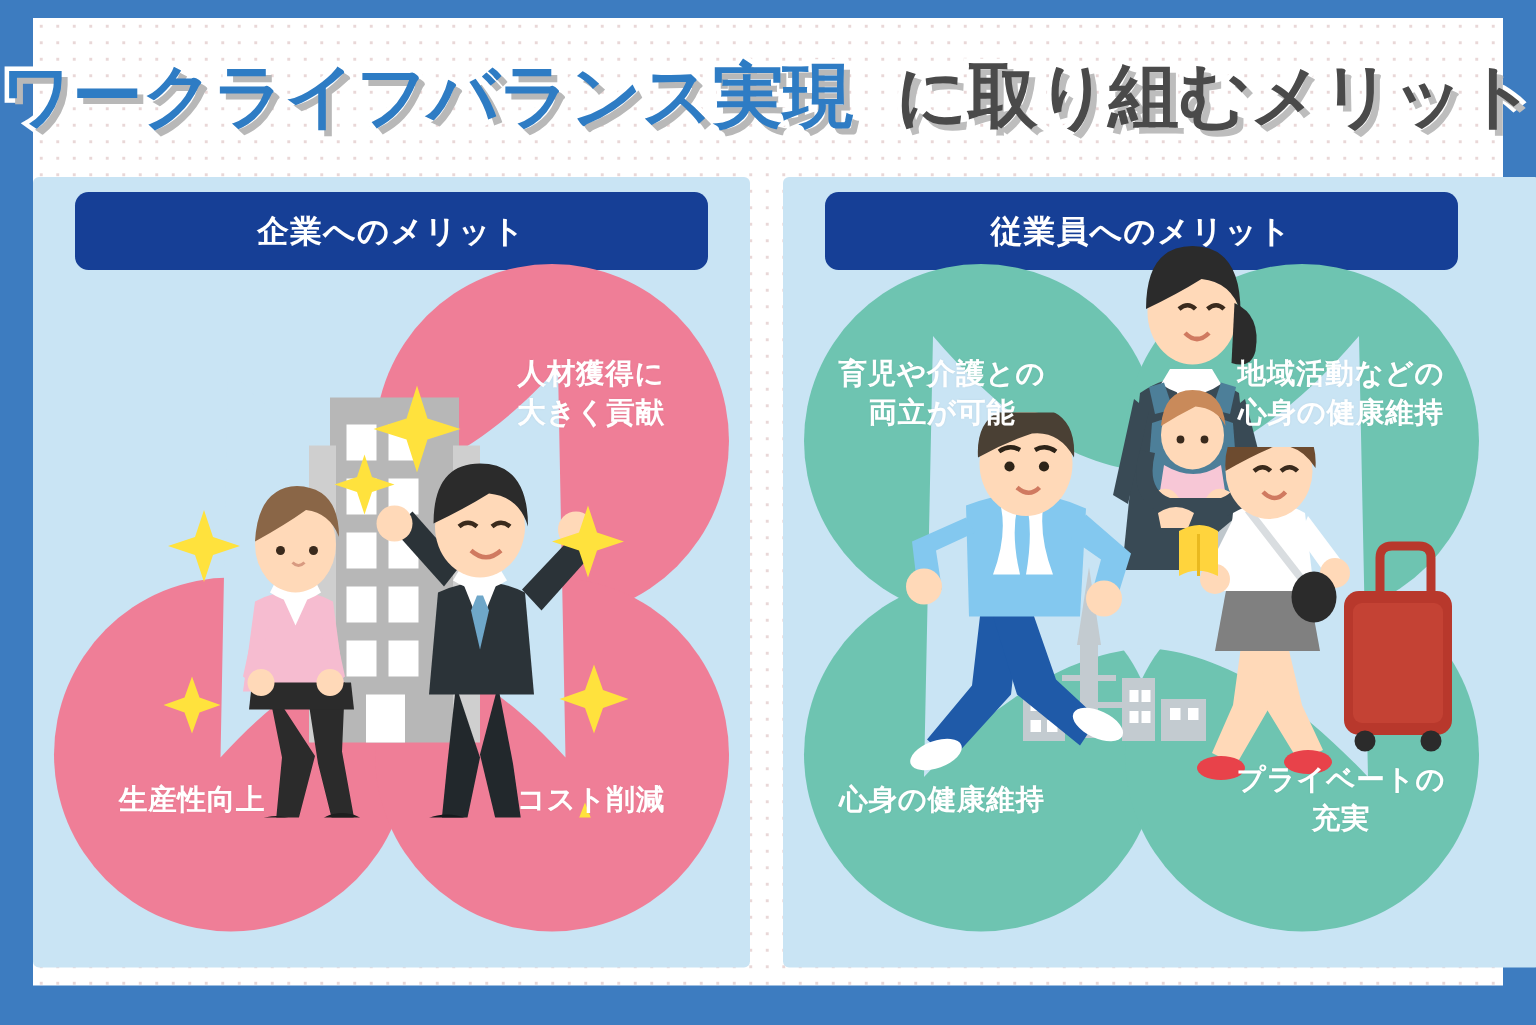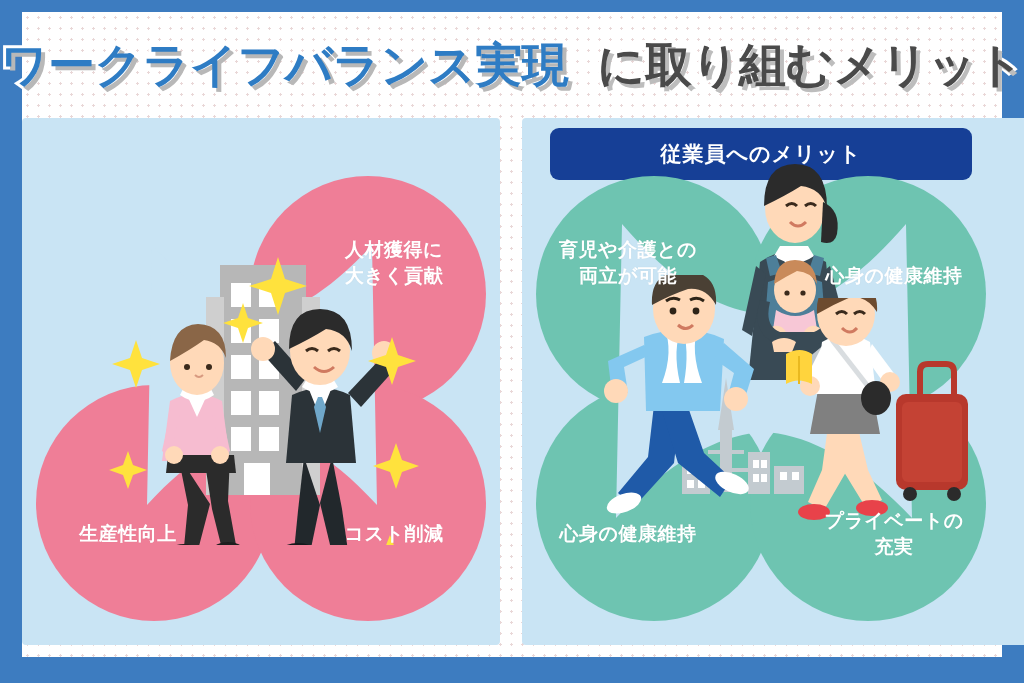--- a/index.html
+++ b/index.html
@@ -86,20 +86,21 @@
 <div id="stage">
 
   <div id="paper"></div>
 
   <div id="title-wrap">
     <span class="title-text t-blue">ワークライフバランス実現</span>
       <span class="title-text t-dark">に取り組むメリット</span>
   </div>
 
   <div class="panel" id="panel-left">
+    <div class="panel-head">企業へのメリット</div>
 
     <div class="cluster">
 
 
       <div class="circle pink c-tr">
         <span class="lbl lbl-tr">
           <span>人材獲得に</span><br><span>大きく貢献</span>
         </span>
       </div>
 
@@ -193,21 +194,21 @@
     <div class="cluster">
 
       <div class="circle green c-tl">
         <span class="lbl lbl-tl">
           <span>育児や介護との</span><br><span>両立が可能</span>
         </span>
       </div>
 
       <div class="circle green c-tr">
         <span class="lbl lbl-tr">
-          <br><span>心身の健康維持</span>
+          <span>地域活動などの</span><br><span>心身の健康維持</span>
         </span>
       </div>
 
       <div class="circle green c-bl">
         <span class="lbl lbl-bl">心身の健康維持</span>
       </div>
 
       <div class="circle green c-br">
         <span class="lbl lbl-br">
           <span>プライベートの</span><br><span>充実</span>

